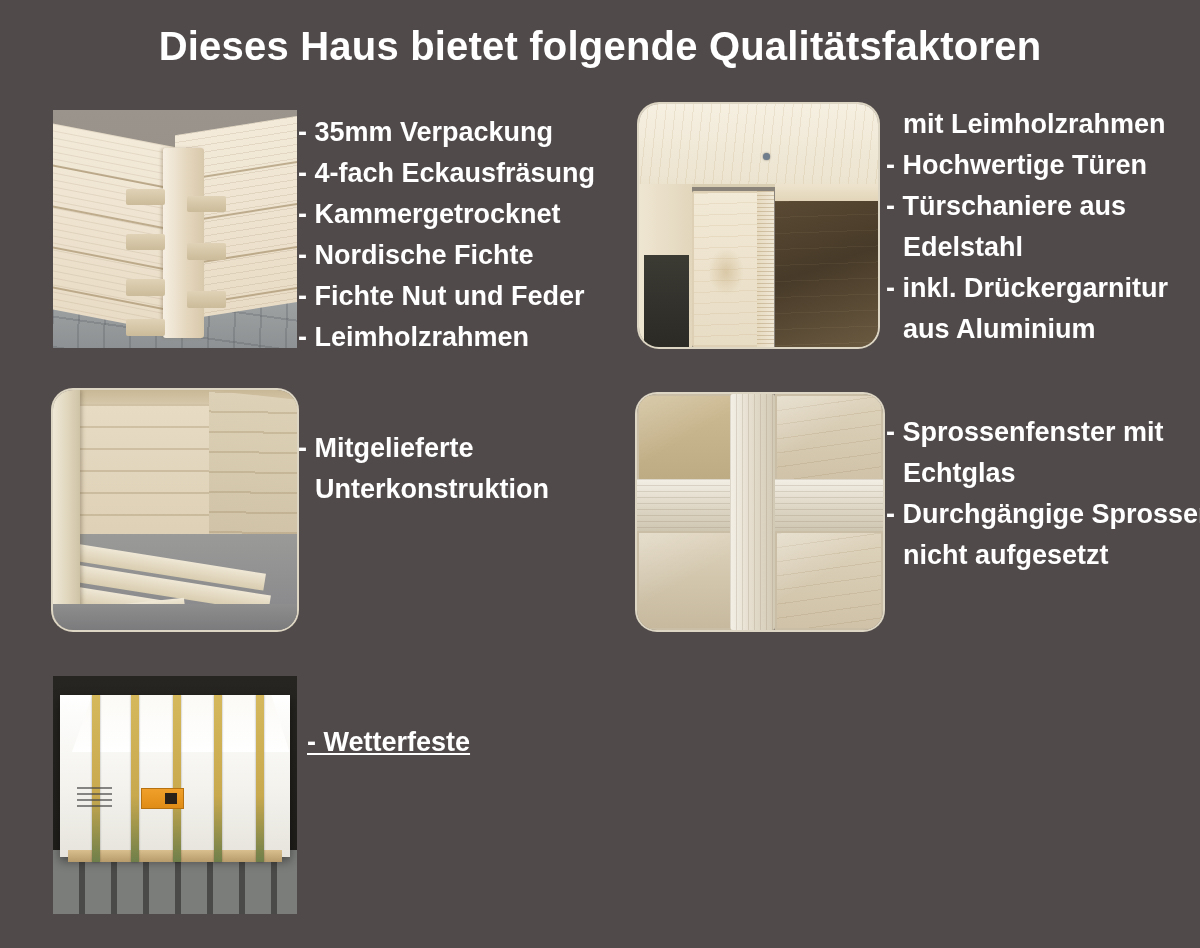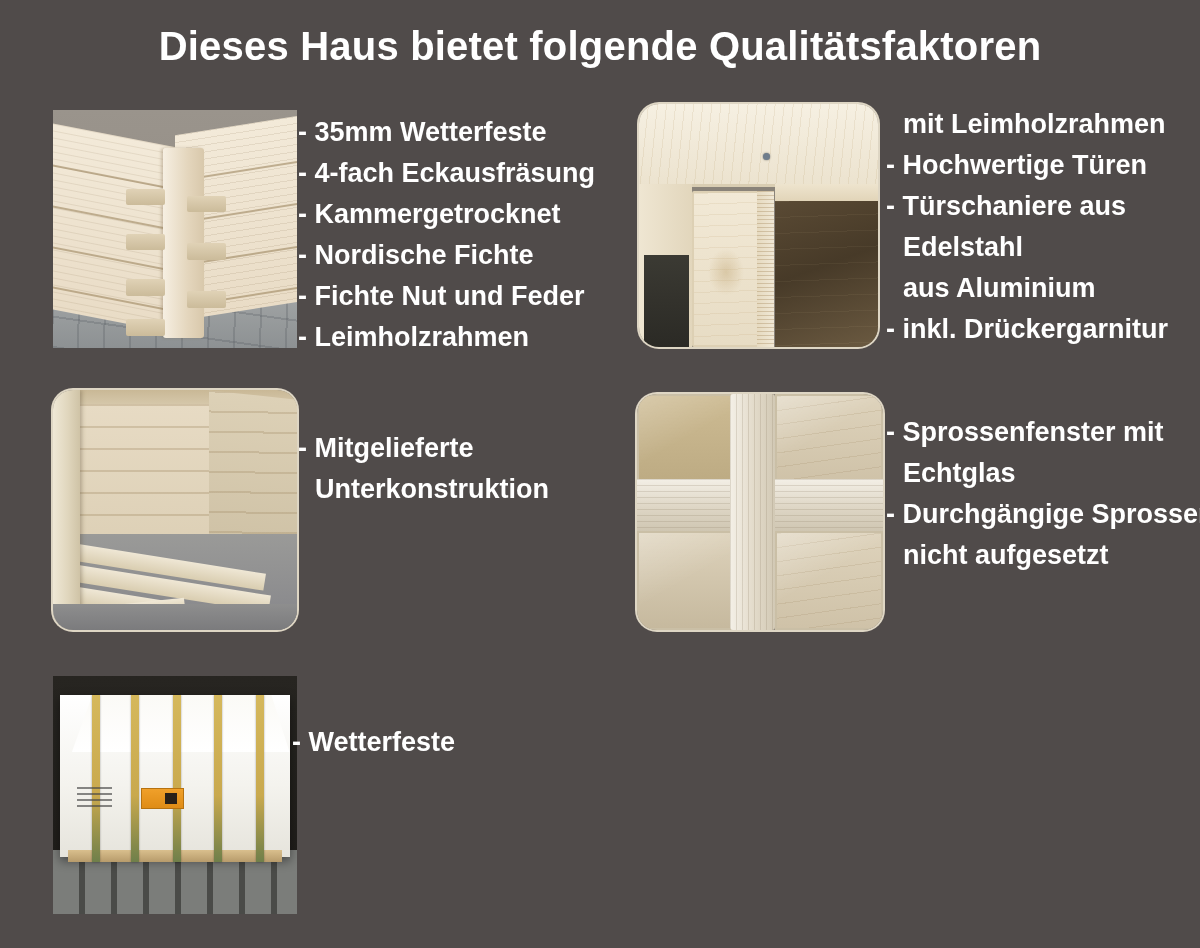--- a/index.html
+++ b/index.html
@@ -315,21 +315,21 @@
         <div class="notch" style="left:30%;top:52%"></div>
         <div class="notch" style="left:30%;top:71%"></div>
         <div class="notch" style="left:30%;top:88%"></div>
         <div class="notch" style="left:55%;top:36%"></div>
         <div class="notch" style="left:55%;top:56%"></div>
         <div class="notch" style="left:55%;top:76%"></div>
       </div>
     </div>
 
     <div class="textcol" style="left:298px;top:112px;">
-      <span class="line">- 35mm Wetterfeste</span>
+      <span class="line">- 35mm Verpackung</span>
       <span class="line">- 4-fach Eckausfräsung</span>
       <span class="line">- Kammergetrocknet</span>
       <span class="line">- Nordische Fichte</span>
       <span class="line">- Fichte Nut und Feder</span>
       <span class="line">- Leimholzrahmen</span>
     </div>
   </div>
 
   <div class="feature" style="left:0;top:0;width:1200px;height:0;">
 
@@ -344,22 +344,22 @@
         <div class="door-panel"></div>
         <div class="stile"></div>
       </div>
     </div>
 
     <div class="textcol" style="left:886px;top:104px;">
       <span class="line cont">mit Leimholzrahmen</span>
       <span class="line">- Hochwertige Türen</span>
       <span class="line">- Türschaniere aus</span>
       <span class="line cont">Edelstahl</span>
+      <span class="line">- inkl. Drückergarnitur</span>
       <span class="line cont">aus Aluminium</span>
-      <span class="line">- inkl. Drückergarnitur</span>
     </div>
   </div>
 
   <div class="feature" style="left:0;top:0;width:1200px;height:0;">
 
     <div class="photo rounded" id="photo-interior" style="left:53px;top:390px;width:244px;height:240px;">
       <div class="photo-inner">
         <div class="ceiling"></div>
         <div class="wall-back"></div>
         <div class="wall-right"></div>
@@ -415,18 +415,18 @@
         <div class="strap" style="left:49%"></div>
         <div class="strap" style="left:66%"></div>
         <div class="strap" style="left:83%"></div>
         <div class="stamp"></div>
         <div class="label">
           <div class="bar"></div>
         </div>
       </div>
     </div>
 
-    <div class="textcol" style="left:292px;top:722px;">
+    <div class="textcol" style="left:307px;top:722px;text-decoration:underline;">
       <span class="line">- Wetterfeste</span>
     </div>
   </div>
 
 </div>
 
 </body></html>

